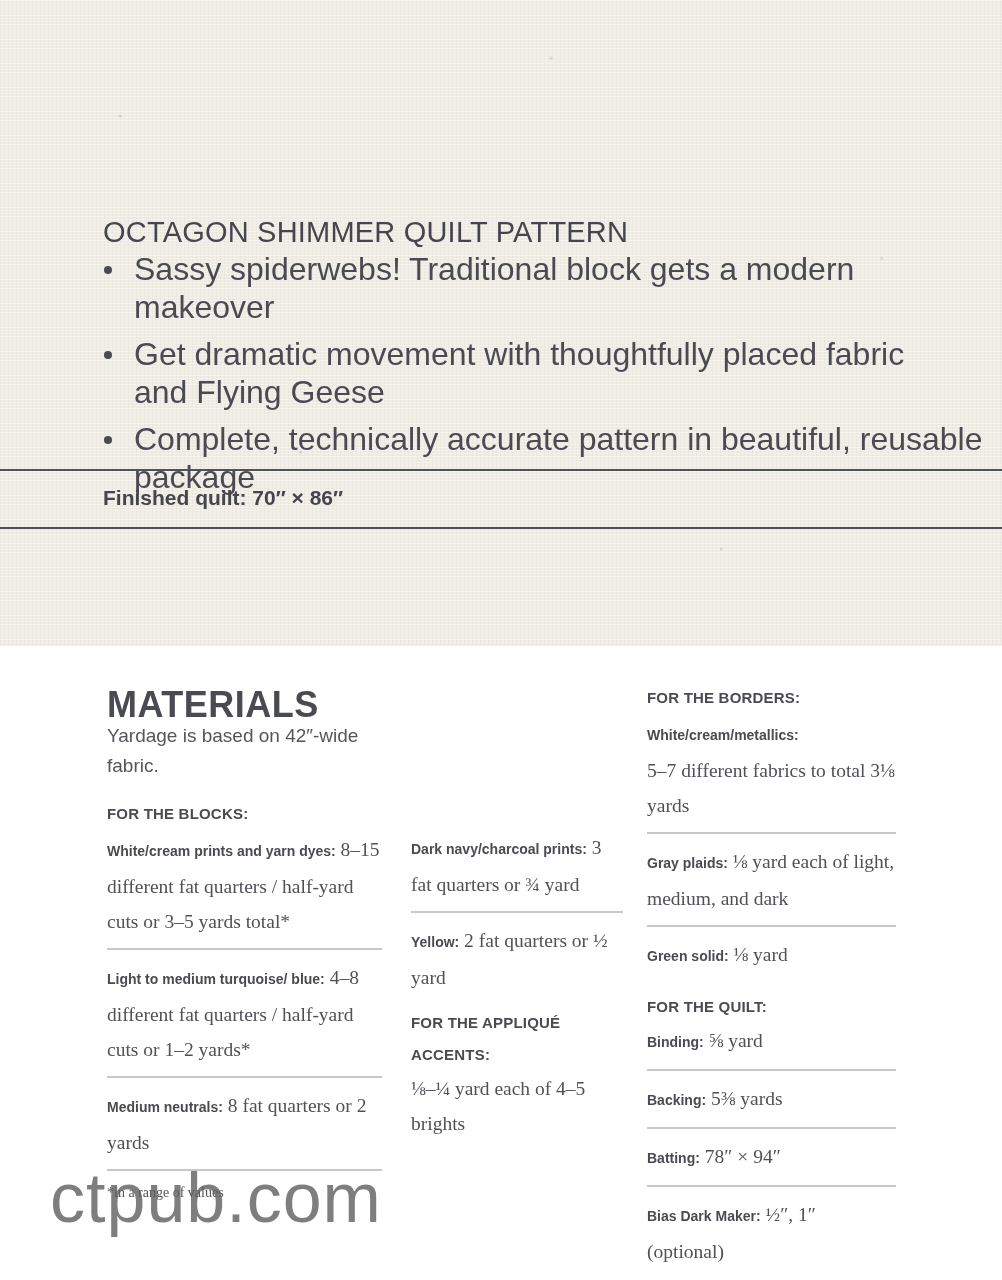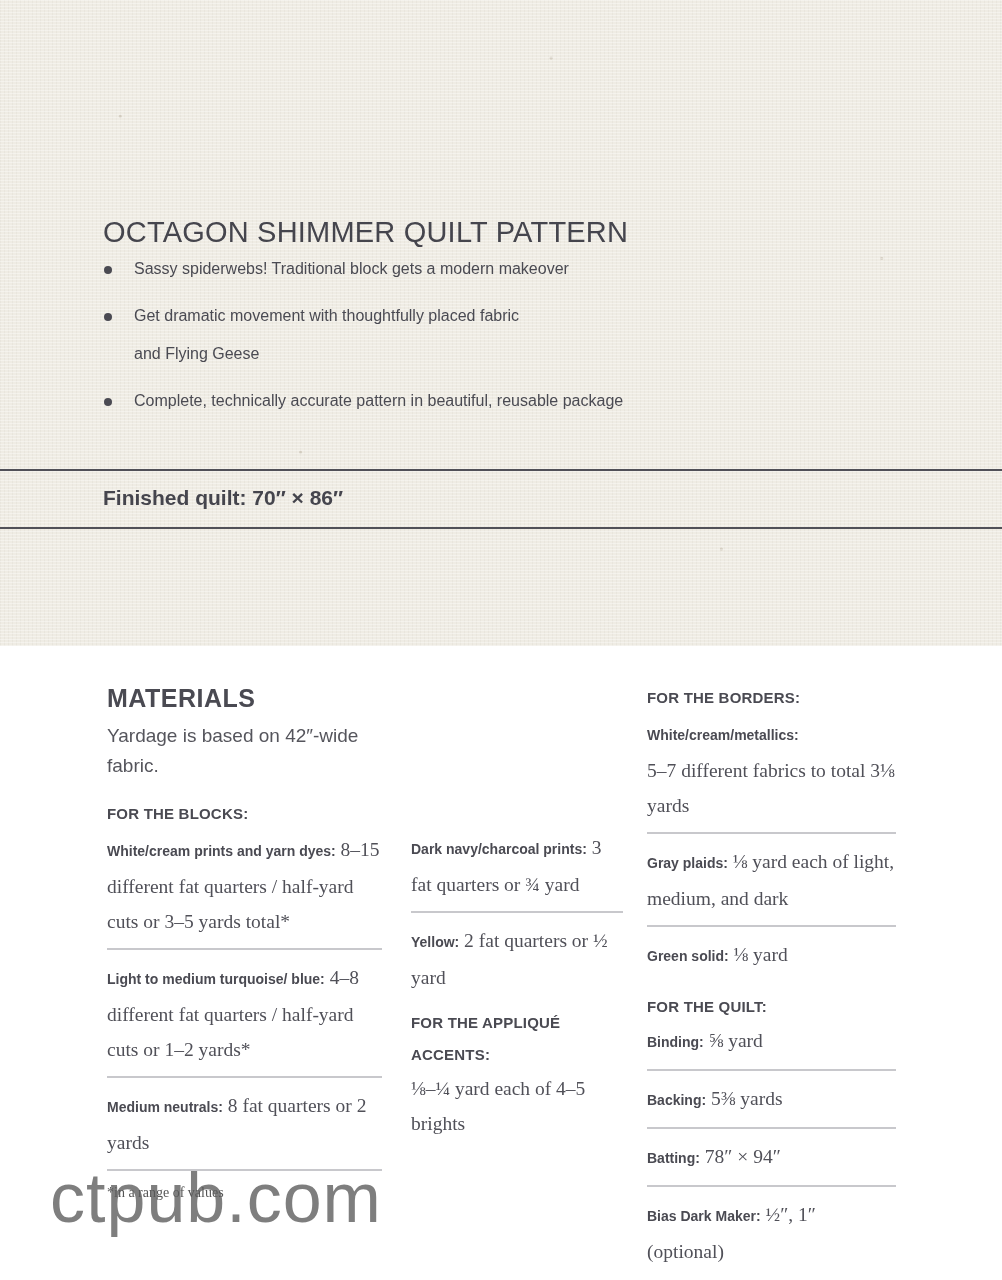--- a/index.html
+++ b/index.html
@@ -19,37 +19,37 @@
       radial-gradient(circle at 72% 85%, rgba(140,125,100,0.25) 0 1px, transparent 2px);
   }
 
   .title {
     position: absolute; left: 103px; top: 216px;
     font-size: 29px; font-weight: 500; letter-spacing: 0.2px; color: #45454d;
   }
   .bullets { position: absolute; left: 103px; top: 250px; list-style: none; }
   .bullets li {
     position: relative; padding-left: 31px;
-    font-size: 16px; line-height: 38px; color: #4a4a52; margin-bottom: 9px;
+    font-size: 32px; line-height: 38px; color: #4a4a52; margin-bottom: 9px;
     font-weight: 300;
   }
   .bullets li .dot {
     position: absolute; left: 1px; top: 16px; width: 8px; height: 8px;
     border-radius: 50%; background: #4a4a52;
   }
 
   .hrule { position: absolute; left: 0; width: 1002px; height: 2px; background: #505058; }
   .finished {
     position: absolute; left: 103px; top: 486px;
     font-size: 21px; font-weight: 600; color: #45454d;
   }
 
   .materials-title {
     position: absolute; left: 107px; top: 684px;
-    font-size: 25px; font-weight: 700; letter-spacing: 0.5px; color: #4a4a52;
+    font-size: 36px; font-weight: 700; letter-spacing: 0.5px; color: #4a4a52;
   }
   .materials-sub {
     position: absolute; left: 107px; top: 721px; width: 300px;
     font-size: 19px; line-height: 30px; color: #55555c;
   }
 
   .col { position: absolute; }
   .sec-head {
     font-family: "Liberation Sans", sans-serif; font-weight: 600;
     font-size: 15px; color: #4a4a52; line-height: 32px; letter-spacing: 0.2px;

